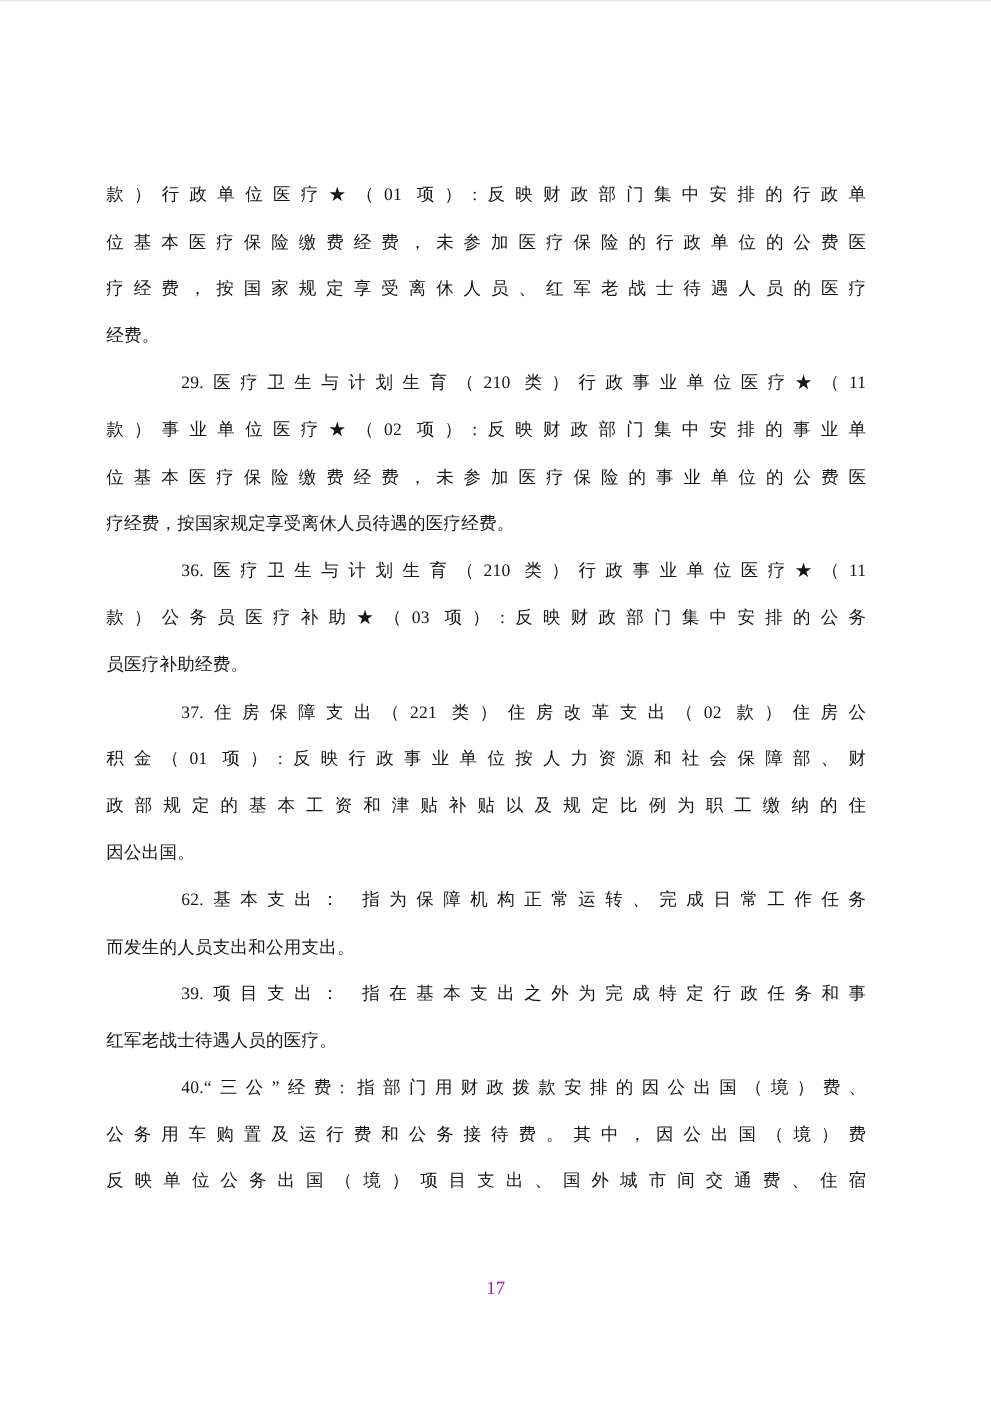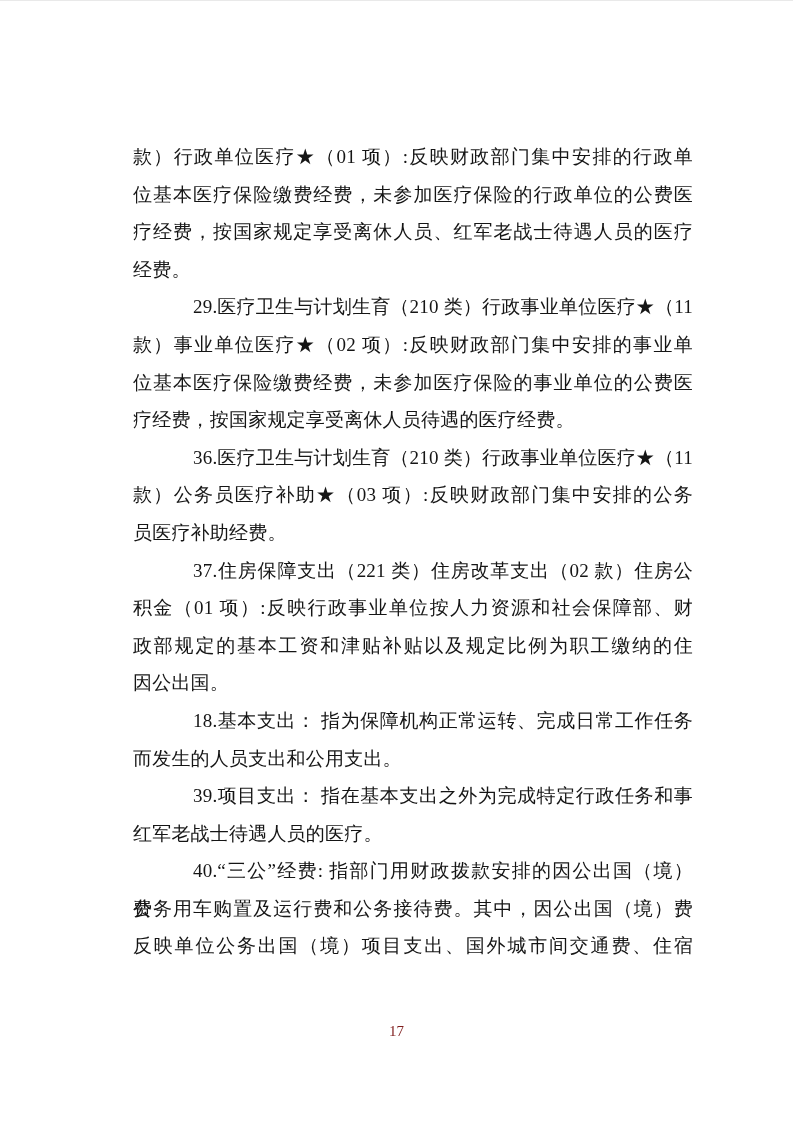--- a/index.html
+++ b/index.html
@@ -25,45 +25,44 @@
   }
   .doc-body {
     position: absolute;
     left: 85px;
     top: 138px;
     width: 608px;
   }
   .line {
     height: 37.6px;
     line-height: 37.6px;
-    font-size: 19px;
+    font-size: 14px;
     letter-spacing: 0.2px;
     text-align: justify;
     text-align-last: left;
     text-justify: inter-character;
     white-space: pre-wrap;
     overflow: visible;
-    margin-left: 48px;
   }
   .line.fill {
     text-align-last: justify;
   }
   .line.indent {
     text-indent: 60px;
   }
   .page-number {
     position: absolute;
     top: 1020px;
     left: 0;
     width: 100%;
     height: 22px;
     line-height: 22px;
     text-align: center;
     font-size: 15px;
-    color: #7f1d1d;
+    color: #a21caf;
   }
 </style>
 </head>
 <body>
 
 <div class="page">
   <div class="top-edge"></div>
   <div class="doc-body">
       <div class="line fill">款）行政单位医疗★（01 项）:反映财政部门集中安排的行政单</div>
       <div class="line fill">位基本医疗保险缴费经费，未参加医疗保险的行政单位的公费医</div>
@@ -73,21 +72,21 @@
       <div class="line fill">款）事业单位医疗★（02 项）:反映财政部门集中安排的事业单</div>
       <div class="line fill">位基本医疗保险缴费经费，未参加医疗保险的事业单位的公费医</div>
       <div class="line">疗经费，按国家规定享受离休人员待遇的医疗经费。</div>
       <div class="line fill indent">36.医疗卫生与计划生育（210 类）行政事业单位医疗★（11</div>
       <div class="line fill">款）公务员医疗补助★（03 项）:反映财政部门集中安排的公务</div>
       <div class="line">员医疗补助经费。</div>
       <div class="line fill indent">37.住房保障支出（221 类）住房改革支出（02 款）住房公</div>
       <div class="line fill">积金（01 项）:反映行政事业单位按人力资源和社会保障部、财</div>
       <div class="line fill">政部规定的基本工资和津贴补贴以及规定比例为职工缴纳的住</div>
       <div class="line">因公出国。</div>
-      <div class="line fill indent">18.基本支出： 指为保障机构正常运转、完成日常工作任务</div>
+      <div class="line fill indent">62.基本支出： 指为保障机构正常运转、完成日常工作任务</div>
       <div class="line">而发生的人员支出和公用支出。</div>
       <div class="line fill indent">39.项目支出： 指在基本支出之外为完成特定行政任务和事</div>
       <div class="line">红军老战士待遇人员的医疗。</div>
       <div class="line fill indent">40.“三公”经费: 指部门用财政拨款安排的因公出国（境）费、</div>
       <div class="line fill">公务用车购置及运行费和公务接待费。其中，因公出国（境）费</div>
       <div class="line fill">反映单位公务出国（境）项目支出、国外城市间交通费、住宿</div>
     </div>
   <div class="page-number">17</div>
 </div>
 

